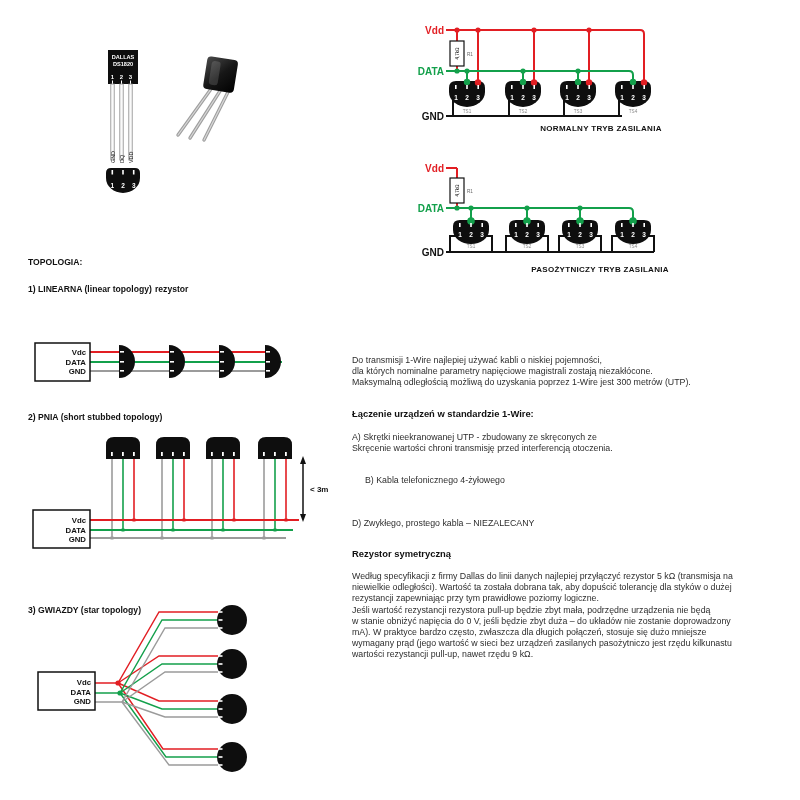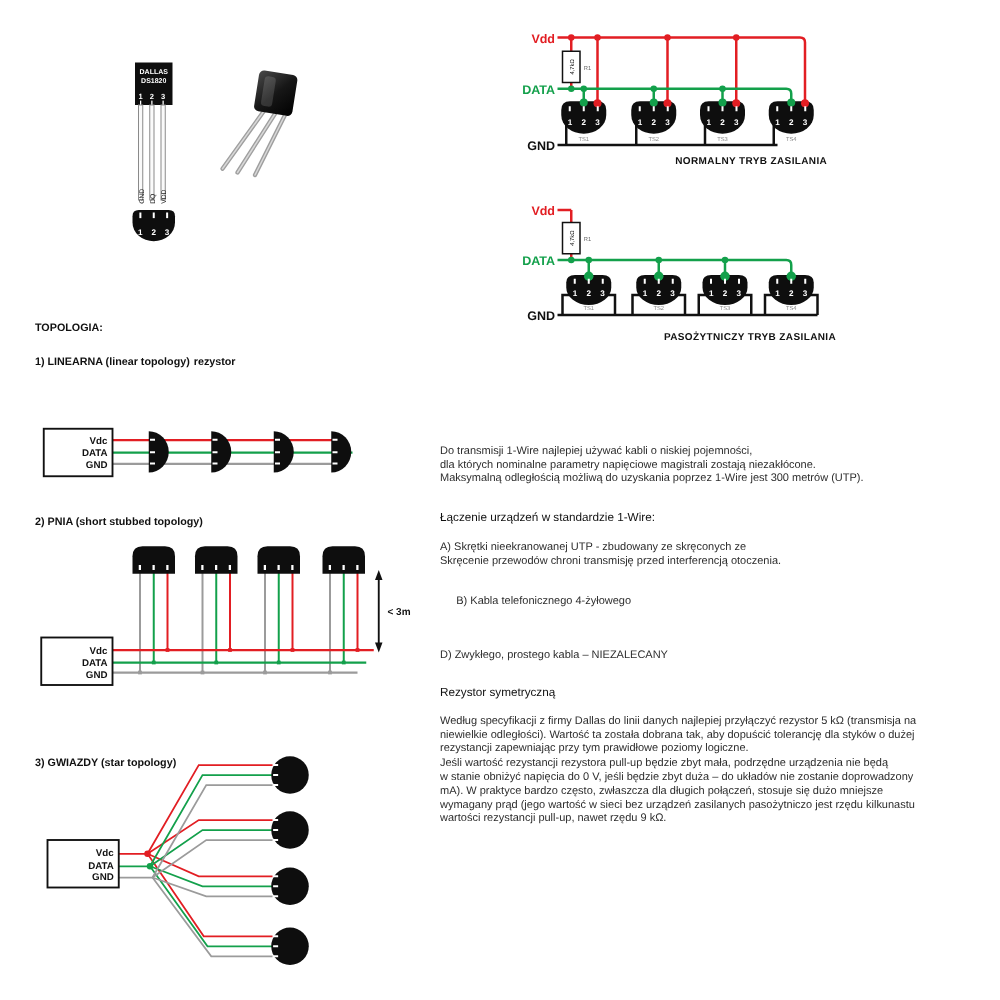--- a/index.html
+++ b/index.html
@@ -4,21 +4,21 @@
 <style>
   html,body{margin:0;padding:0;background:#fff;}
   .page{position:relative;width:778px;height:800px;background:#ffffff;overflow:hidden;
         font-family:"Liberation Sans",sans-serif;color:#2d2d2d;}
   svg{position:absolute;overflow:visible;}
   svg text{font-family:"Liberation Sans",sans-serif;}
   .b{font-weight:bold;}
   .wt{fill:#ffffff;}
   .h-topo{position:absolute;font-size:8.6px;font-weight:bold;color:#111;white-space:nowrap;}
   .art{position:absolute;font-size:8.8px;line-height:11.2px;color:#2d2d2d;white-space:nowrap;}
-  .art-h{position:absolute;font-size:9.4px;font-weight:normal;color:#111;white-space:nowrap;}
+  .art-h{position:absolute;font-size:9.4px;font-weight:bold;color:#111;white-space:nowrap;}
 </style>
 </head>
 <body>
 
 <div class="page">
 
   <svg style="left:88px;top:42px" width="150" height="165" viewBox="0 0 150 165">
     <g>
       <rect x="20" y="8" width="30" height="34" fill="#0e0e0e"></rect>
       <text x="35" y="17" text-anchor="middle" font-size="5.6" class="b wt">DALLAS</text>
@@ -410,21 +410,21 @@
   <div class="art" style="left:352px;top:355px">
     <div>Do transmisji 1-Wire najlepiej używać kabli o niskiej pojemności,</div>
     <div>dla których nominalne parametry napięciowe magistrali zostają niezakłócone.</div>
     <div>Maksymalną odległością możliwą do uzyskania poprzez 1-Wire jest 300 metrów (UTP).</div>
   </div>
 
   <div class="art-h" style="left:352px;top:408px">Łączenie urządzeń w standardzie 1-Wire:</div>
 
   <div class="art" style="left:352px;top:432px">
     <div>A)  Skrętki nieekranowanej UTP - zbudowany ze skręconych ze</div>
-    <div>Skręcenie przewodów chroni transmisję przed interferencją otoczenia.</div>
+    <div>Skręcenie wartości chroni transmisję przed interferencją otoczenia.</div>
   </div>
   <div class="art" style="left:365px;top:475px">B) Kabla telefonicznego 4-żyłowego</div>
   <div class="art" style="left:352px;top:518px">D) Zwykłego, prostego kabla – NIEZALECANY</div>
 
   <div class="art-h" style="left:352px;top:548px">Rezystor symetryczną</div>
 
   <div class="art" style="left:352px;top:571px">
     <div>Według specyfikacji z firmy Dallas do linii danych najlepiej przyłączyć rezystor 5 kΩ (transmisja na</div>
     <div>niewielkie odległości). Wartość ta została dobrana tak, aby dopuścić tolerancję dla styków o dużej</div>
     <div>rezystancji  zapewniając przy tym prawidłowe poziomy logiczne.</div>

